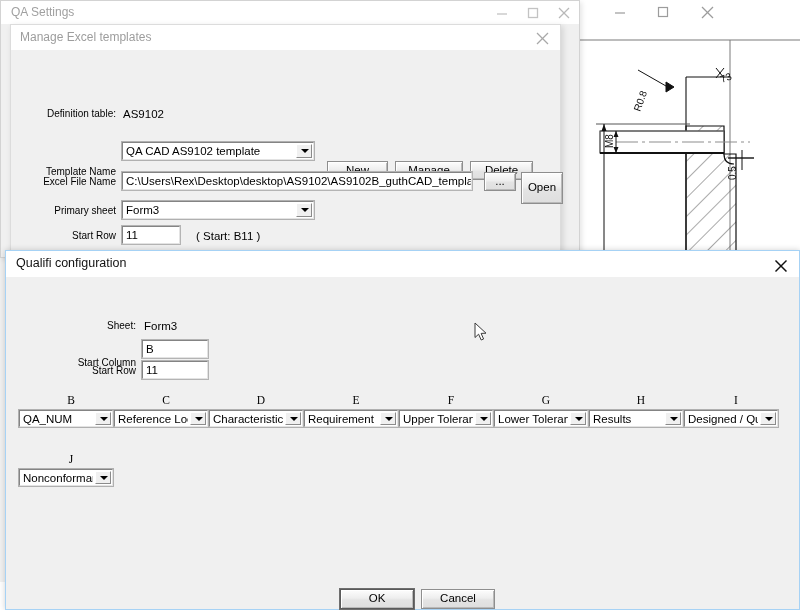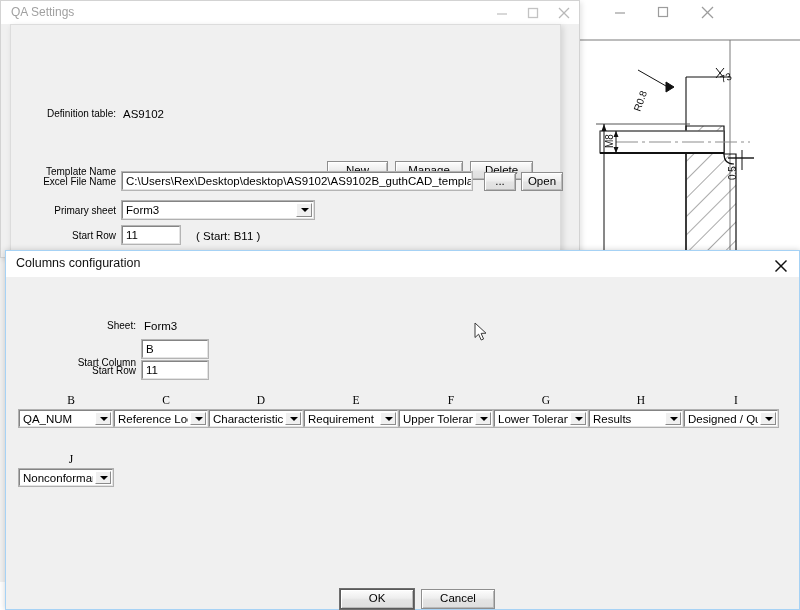--- a/index.html
+++ b/index.html
@@ -262,55 +262,70 @@
   </div>
   <div class="winclose" style="left:92px;top:1px;">
     <svg width="13" height="13" viewBox="0 0 13 13">
       <line x1="1" y1="1" x2="12" y2="12" stroke="#9c9c9c" stroke-width="1.2"></line>
       <line x1="12" y1="1" x2="1" y2="12" stroke="#9c9c9c" stroke-width="1.2"></line>
     </svg>
   </div>
 </div>
 
 <div id="manage-templates-dialog">
+  <div id="manage-titlebar">
+    <div id="manage-title">Manage Excel templates</div>
+    <div class="winclose" style="right:3px;top:2px;">
+      <svg width="13" height="13" viewBox="0 0 13 13">
+        <line x1="1" y1="1" x2="12" y2="12" stroke="#a8a8a8" stroke-width="1.3"></line>
+        <line x1="12" y1="1" x2="1" y2="12" stroke="#a8a8a8" stroke-width="1.3"></line>
+      </svg>
+    </div>
+  </div>
 
   <div id="manage-body">
 
     <div class="fld-label" style="left:0px;top:58px;width:105px;">Definition table:</div>
     <div class="fld-value" style="left:112px;top:58px;">AS9102</div>
 
     <div class="fld-label" style="left:0px;top:96px;width:105px;margin-top:20px;">Template Name</div>
+    <div class="combo" style="left:111px;top:92px;width:192px;height:18px;">
+      <span class="ctext">QA CAD AS9102 template</span>
+      <span class="cbtn">
+          <i class="arw"></i>
+        </span>
+    </div>
     <div class="btn" style="left:316px;top:111px;width:61px;height:19px;">New</div>
     <div class="btn" style="left:384px;top:111px;width:68px;height:19px;">Manage</div>
     <div class="btn" style="left:459px;top:111px;width:63px;height:19px;">Delete</div>
 
     <div class="fld-label" style="left:0px;top:126px;width:105px;">Excel File Name</div>
     <div class="tbox" style="left:111px;top:122px;width:350px;height:18px;">C:\Users\Rex\Desktop\desktop\AS9102\AS9102B_guthCAD_template.xlsx</div>
     <div class="btn" style="left:473px;top:122px;width:32px;height:19px;">...</div>
-    <div class="btn" style="left:510px;top:122px;width:42px;height:19px;">Open</div>
+    <div class="btn" style="left:510px;top:122px;width:42px;height:32px;">Open</div>
 
     <div class="fld-label" style="left:0px;top:155px;width:105px;">Primary sheet</div>
     <div class="combo" style="left:111px;top:151px;width:192px;height:18px;">
       <span class="ctext">Form3</span>
       <span class="cbtn">
           <i class="arw"></i>
         </span>
     </div>
 
     <div class="fld-label" style="left:0px;top:180px;width:105px;">Start Row</div>
     <div class="tbox" style="left:111px;top:176px;width:58px;height:18px;">11</div>
     <div class="fld-value" style="left:185px;top:180px;">( Start:  B11 )</div>
 
     <div class="btn" style="left:111px;top:202px;width:192px;height:19px;">Configure Columns</div>
   </div>
 </div>
 
 <div id="columns-config-dialog">
   <div id="columns-titlebar">
-    <div id="columns-title">Columns configuration</div>
+    <div id="columns-title">Qualifi configuration</div>
     <div class="winclose" style="right:4px;top:3px;">
       <svg width="14" height="14" viewBox="0 0 14 14">
         <line x1="1.5" y1="1.5" x2="12.5" y2="12.5" stroke="#111" stroke-width="1.5"></line>
         <line x1="12.5" y1="1.5" x2="1.5" y2="12.5" stroke="#111" stroke-width="1.5"></line>
       </svg>
     </div>
   </div>
 
   <div id="columns-body">
 

